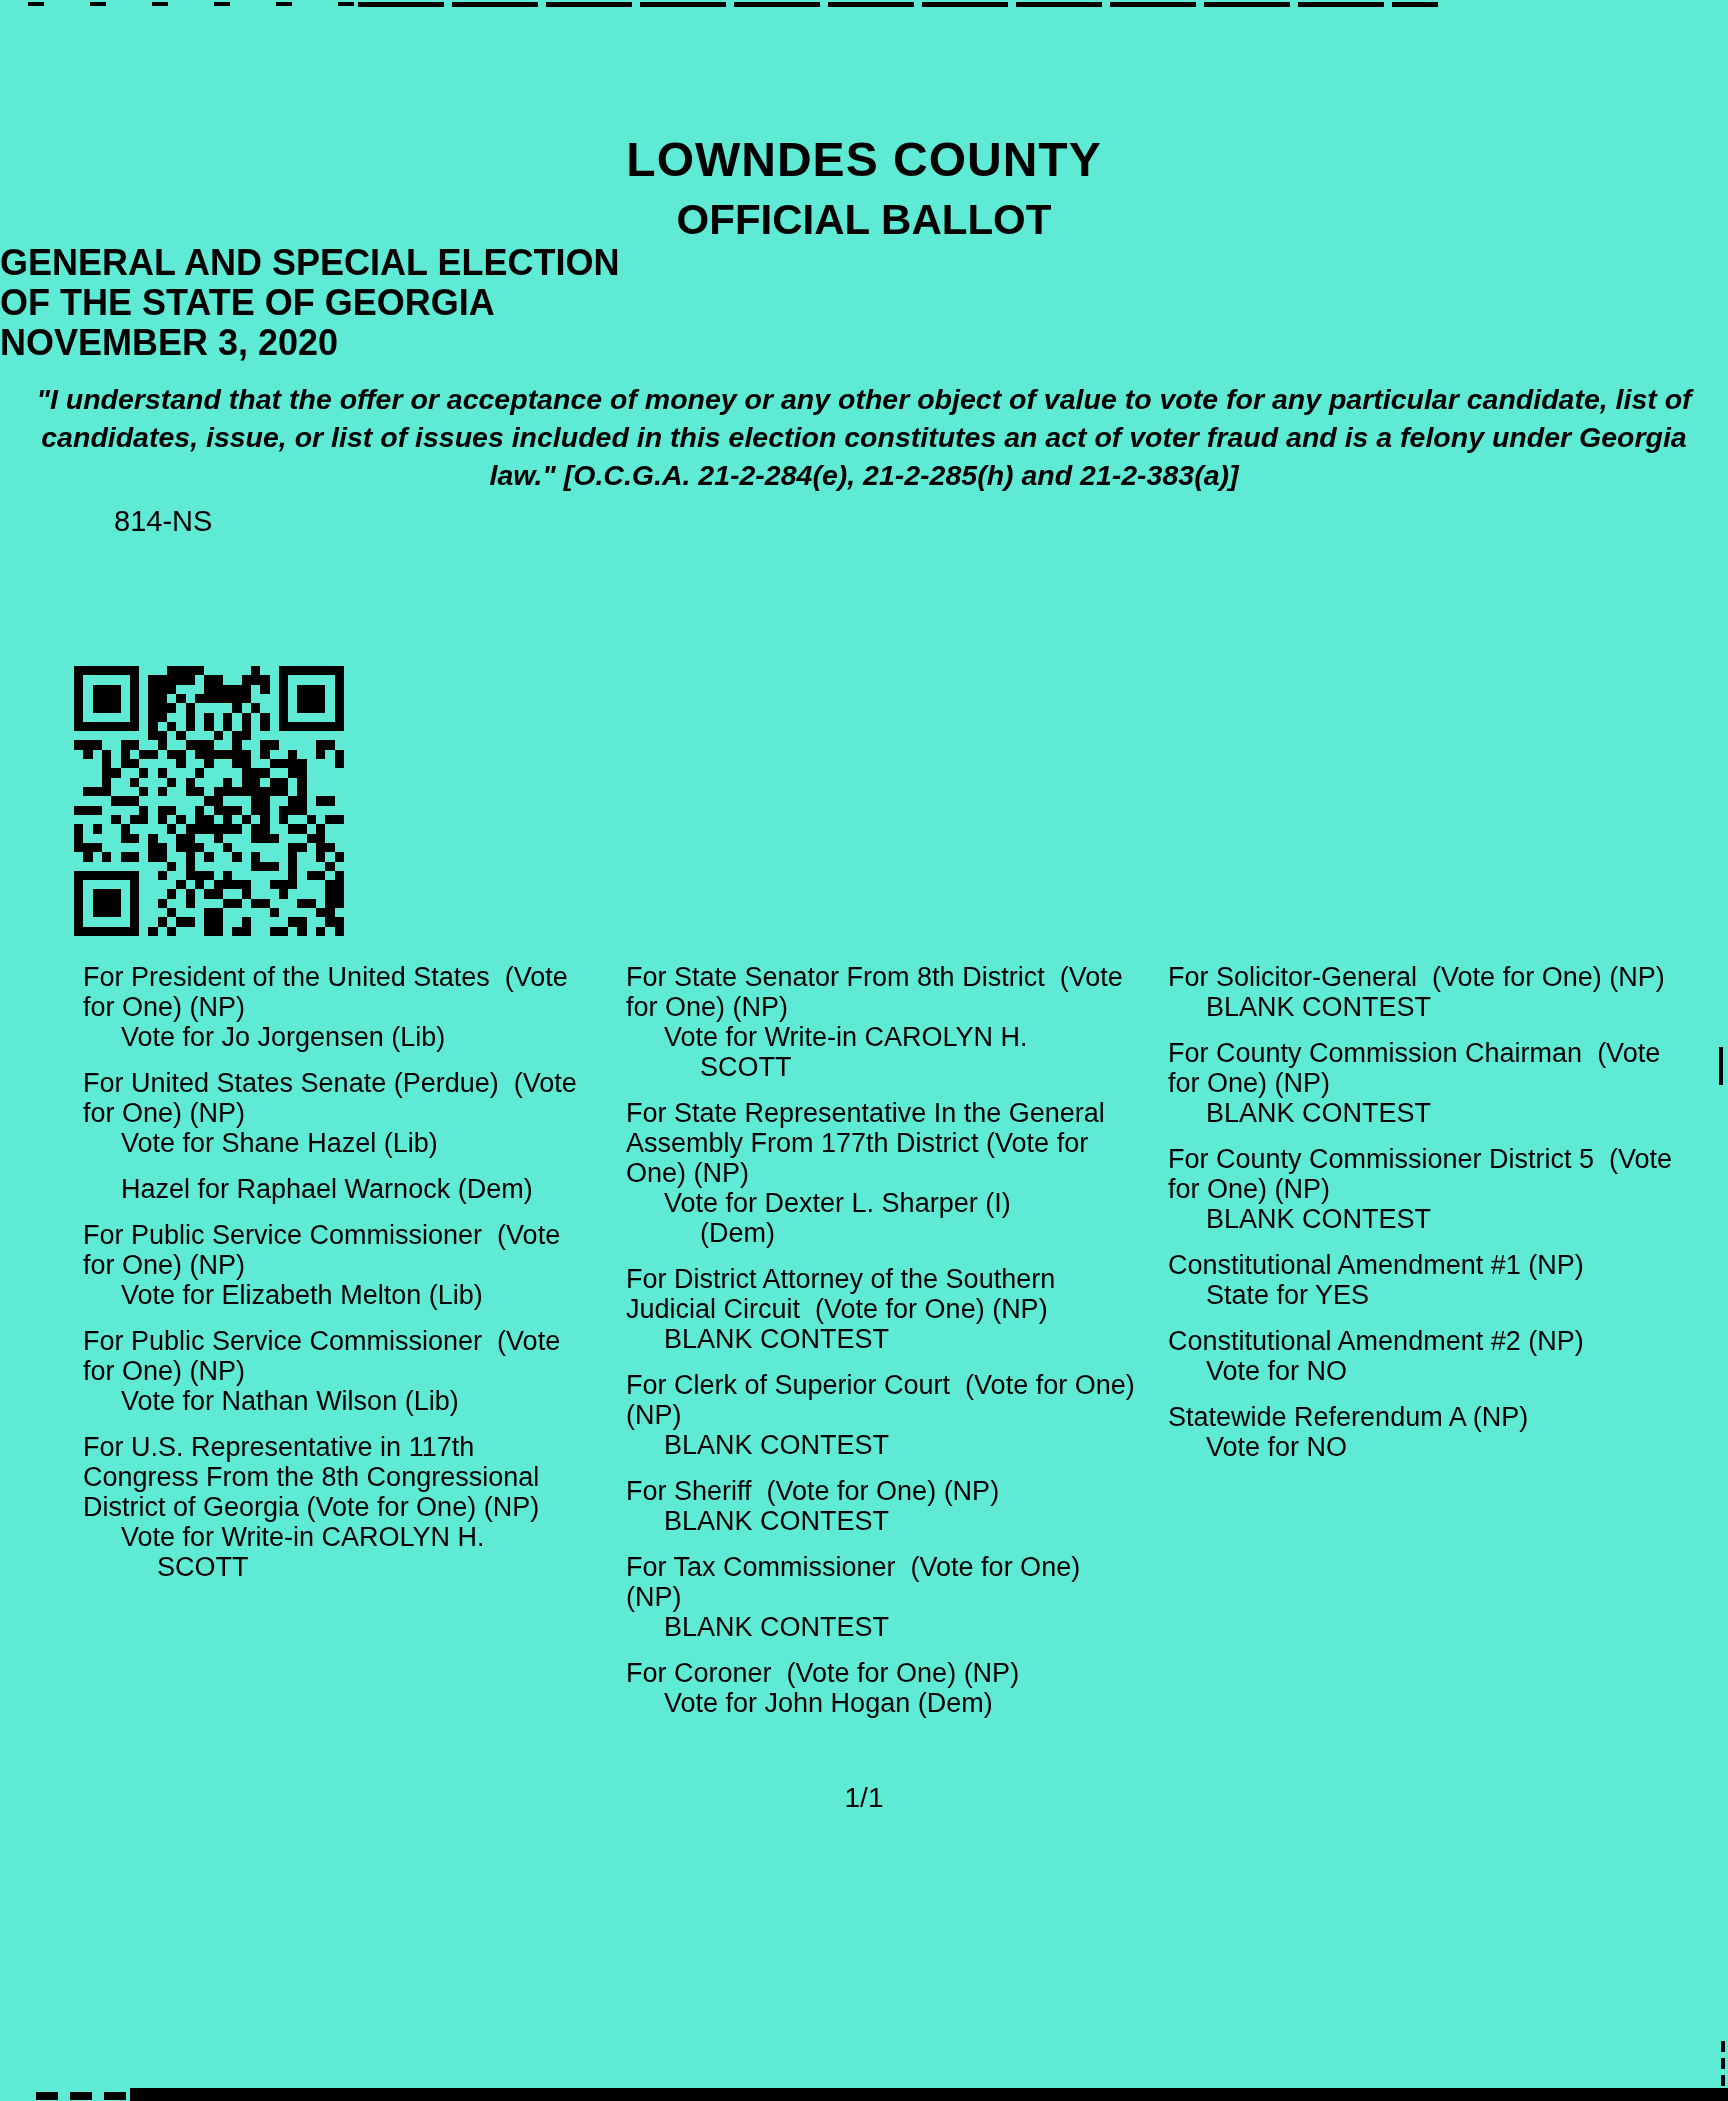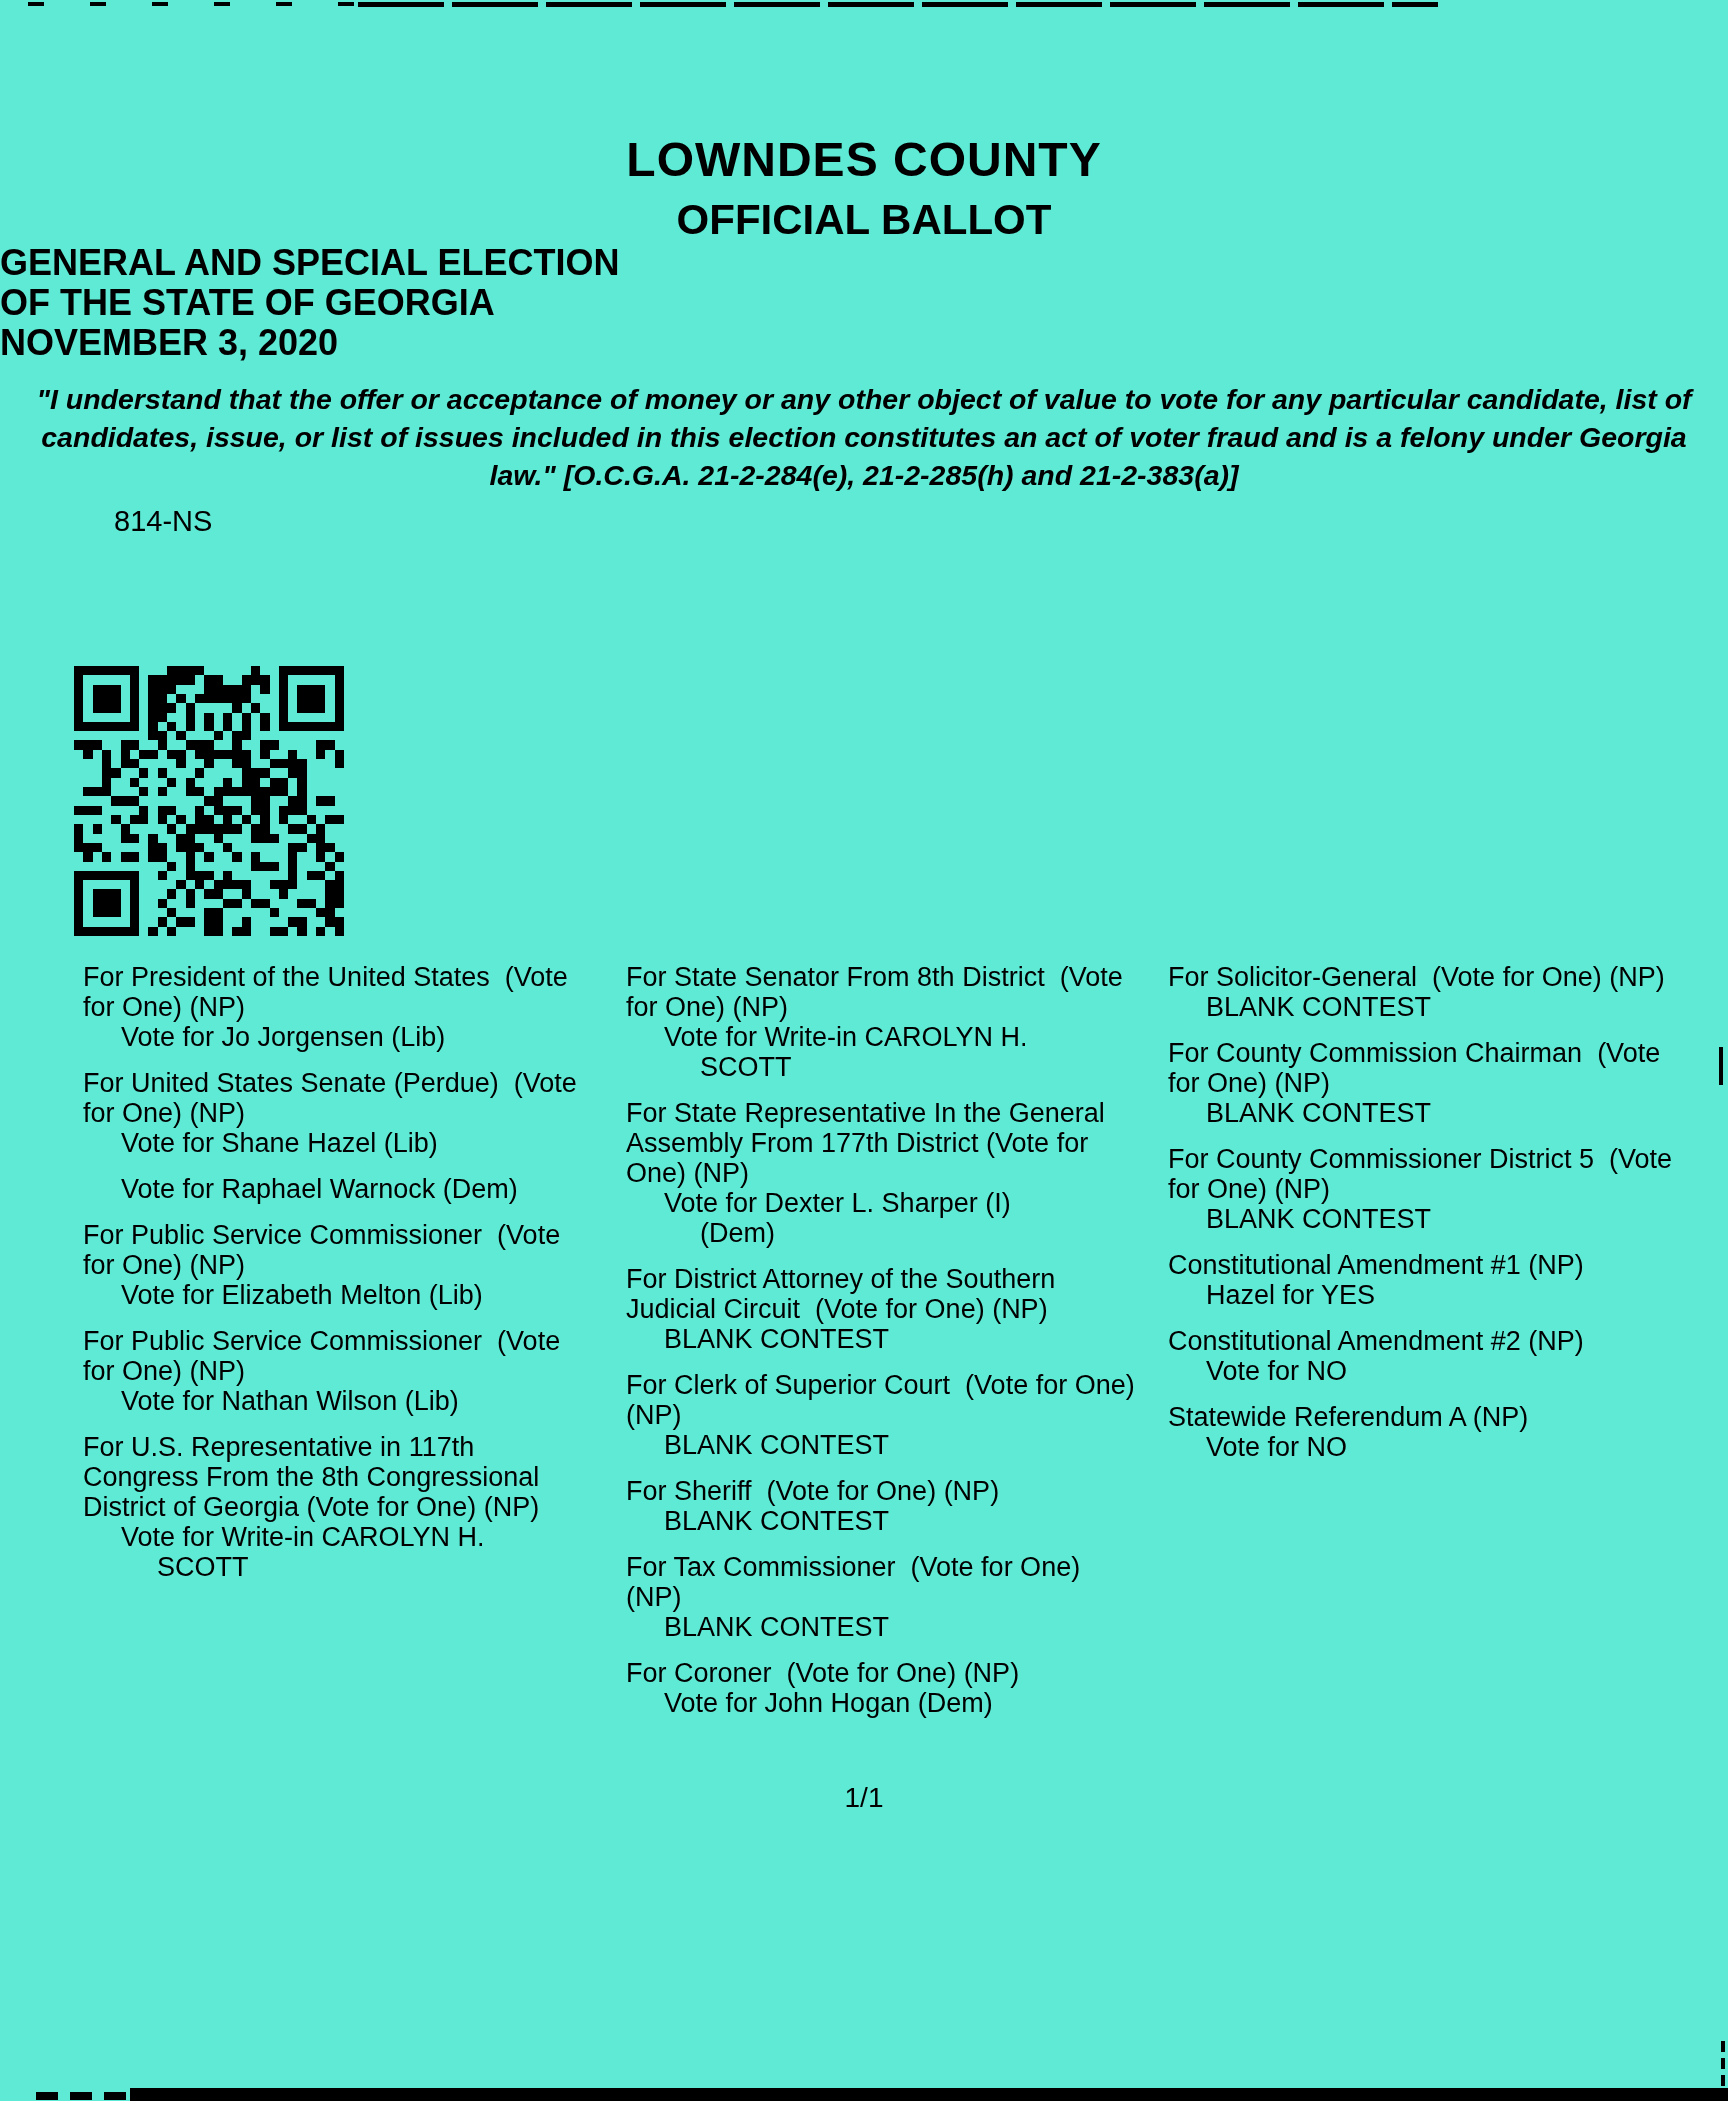--- a/index.html
+++ b/index.html
@@ -481,21 +481,21 @@
   <div class="col col-1">
     <div class="contest">
       <div class="contest-title">For President of the United States  (Vote for One) (NP)</div>
       <div class="contest-selection">Vote for Jo Jorgensen (Lib)</div>
     </div>
     <div class="contest">
       <div class="contest-title">For United States Senate (Perdue)  (Vote for One) (NP)</div>
       <div class="contest-selection">Vote for Shane Hazel (Lib)</div>
     </div>
     <div class="contest">
-      <div class="contest-selection">Vote for Raphael Warnock (Dem)</div>
+      <div class="contest-selection">Hazel for Raphael Warnock (Dem)</div>
     </div>
     <div class="contest">
       <div class="contest-title">For Public Service Commissioner  (Vote for One) (NP)</div>
       <div class="contest-selection">Vote for Elizabeth Melton (Lib)</div>
     </div>
     <div class="contest">
       <div class="contest-title">For Public Service Commissioner  (Vote for One) (NP)</div>
       <div class="contest-selection">Vote for Nathan Wilson (Lib)</div>
     </div>
     <div class="contest">
@@ -546,21 +546,21 @@
     <div class="contest">
       <div class="contest-title">For County Commission Chairman  (Vote for One) (NP)</div>
       <div class="contest-selection">BLANK CONTEST</div>
     </div>
     <div class="contest">
       <div class="contest-title">For County Commissioner District 5  (Vote for One) (NP)</div>
       <div class="contest-selection">BLANK CONTEST</div>
     </div>
     <div class="contest">
       <div class="contest-title">Constitutional Amendment #1 (NP)</div>
-      <div class="contest-selection">Hazel for YES</div>
+      <div class="contest-selection">State for YES</div>
     </div>
     <div class="contest">
       <div class="contest-title">Constitutional Amendment #2 (NP)</div>
       <div class="contest-selection">Vote for NO</div>
     </div>
     <div class="contest">
       <div class="contest-title">Statewide Referendum A (NP)</div>
       <div class="contest-selection">Vote for NO</div>
     </div>
   </div>

